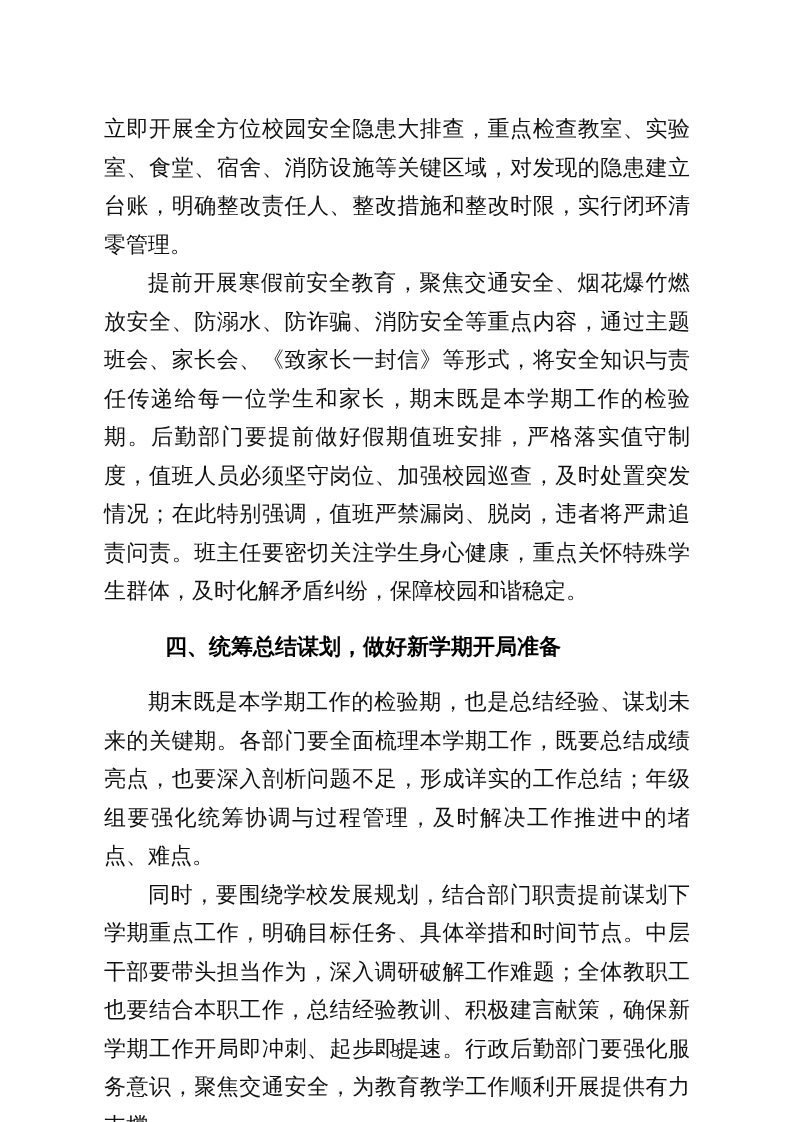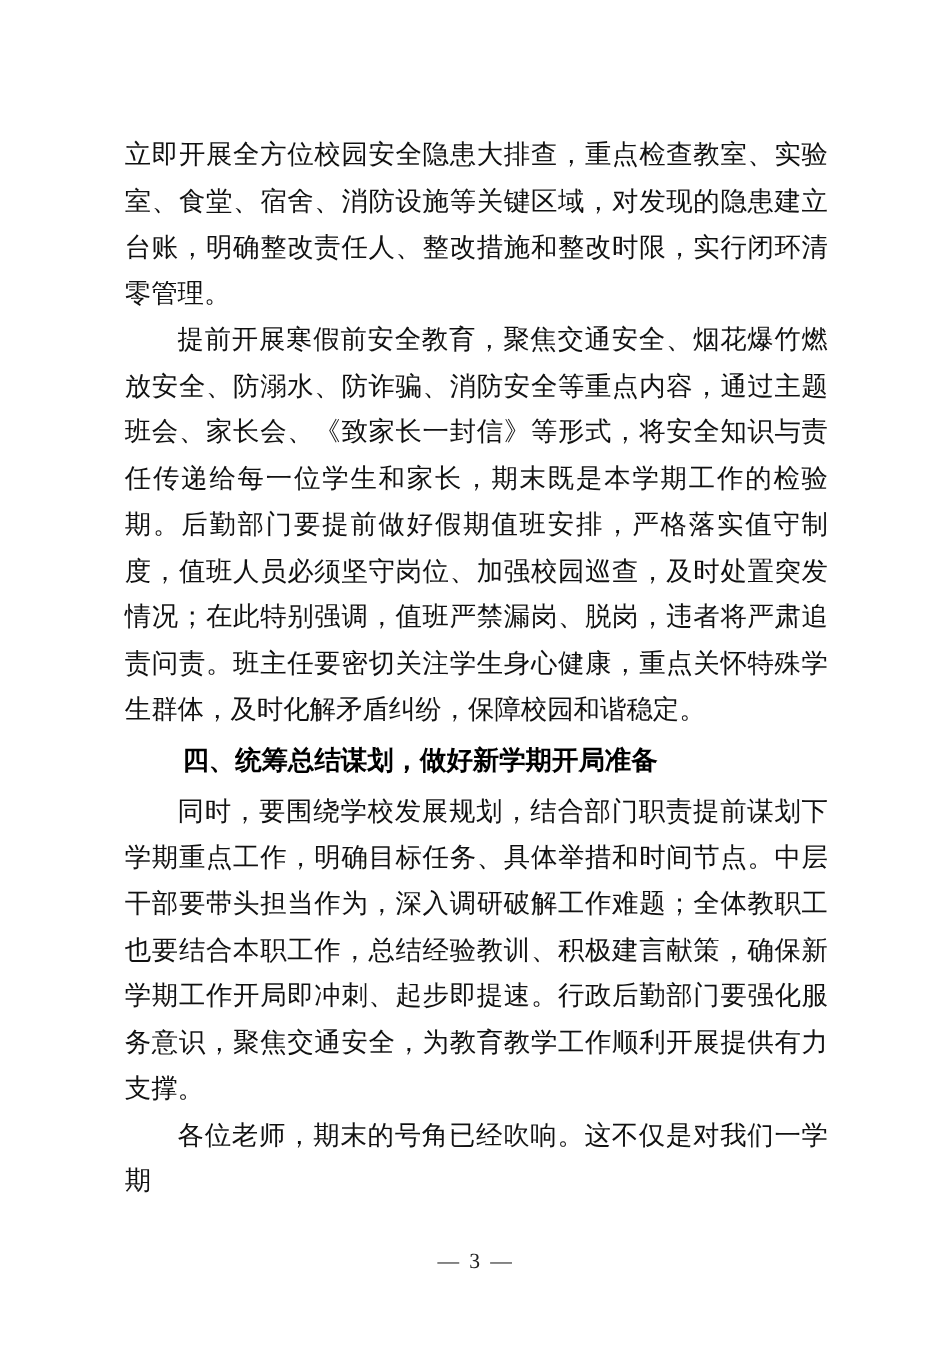--- a/index.html
+++ b/index.html
@@ -29,21 +29,21 @@
     text-justify: inter-character;
   }
   p.para {
     margin: 0;
     text-indent: 2em;
   }
   p.para.no-indent {
     text-indent: 0;
   }
   .heading {
-    margin: 4px;
+    margin: 17px;
     font-size: 22px;
     line-height: 38.5px;
     font-weight: 700;
     text-indent: 2em;
     text-align: left;
     color: #000000;
     font-family: "Liberation Sans", "DejaVu Sans", sans-serif;
   }
   .footer {
     position: absolute;
@@ -58,17 +58,18 @@
   }
 </style>
 </head>
 <body>
 
 <div class="page">
   <div class="content">
     <p class="para no-indent">立即开展全方位校园安全隐患大排查，重点检查教室、实验室、食堂、宿舍、消防设施等关键区域，对发现的隐患建立台账，明确整改责任人、整改措施和整改时限，实行闭环清零管理。</p>
     <p class="para">提前开展寒假前安全教育，聚焦交通安全、烟花爆竹燃放安全、防溺水、防诈骗、消防安全等重点内容，通过主题班会、家长会、《致家长一封信》等形式，将安全知识与责任传递给每一位学生和家长，期末既是本学期工作的检验期。后勤部门要提前做好假期值班安排，严格落实值守制度，值班人员必须坚守岗位、加强校园巡查，及时处置突发情况；在此特别强调，值班严禁漏岗、脱岗，违者将严肃追责问责。班主任要密切关注学生身心健康，重点关怀特殊学生群体，及时化解矛盾纠纷，保障校园和谐稳定。</p>
     <h2 class="heading">四、统筹总结谋划，做好新学期开局准备</h2>
+    <p class="para">期末既是本学期工作的检验期，也是总结经验、谋划未来的关键期。各部门要全面梳理本学期工作，既要总结成绩亮点，也要深入剖析问题不足，形成详实的工作总结；年级组要强化统筹协调与过程管理，及时解决工作推进中的堵点、难点。</p>
     <p class="para">同时，要围绕学校发展规划，结合部门职责提前谋划下学期重点工作，明确目标任务、具体举措和时间节点。中层干部要带头担当作为，深入调研破解工作难题；全体教职工也要结合本职工作，总结经验教训、积极建言献策，确保新学期工作开局即冲刺、起步即提速。行政后勤部门要强化服务意识，聚焦交通安全，为教育教学工作顺利开展提供有力支撑。</p>
     <p class="para">各位老师，期末的号角已经吹响。这不仅是对我们一学期</p>
   </div>
   <div class="footer">— 3 —</div>
 </div>
 
 </body></html>

